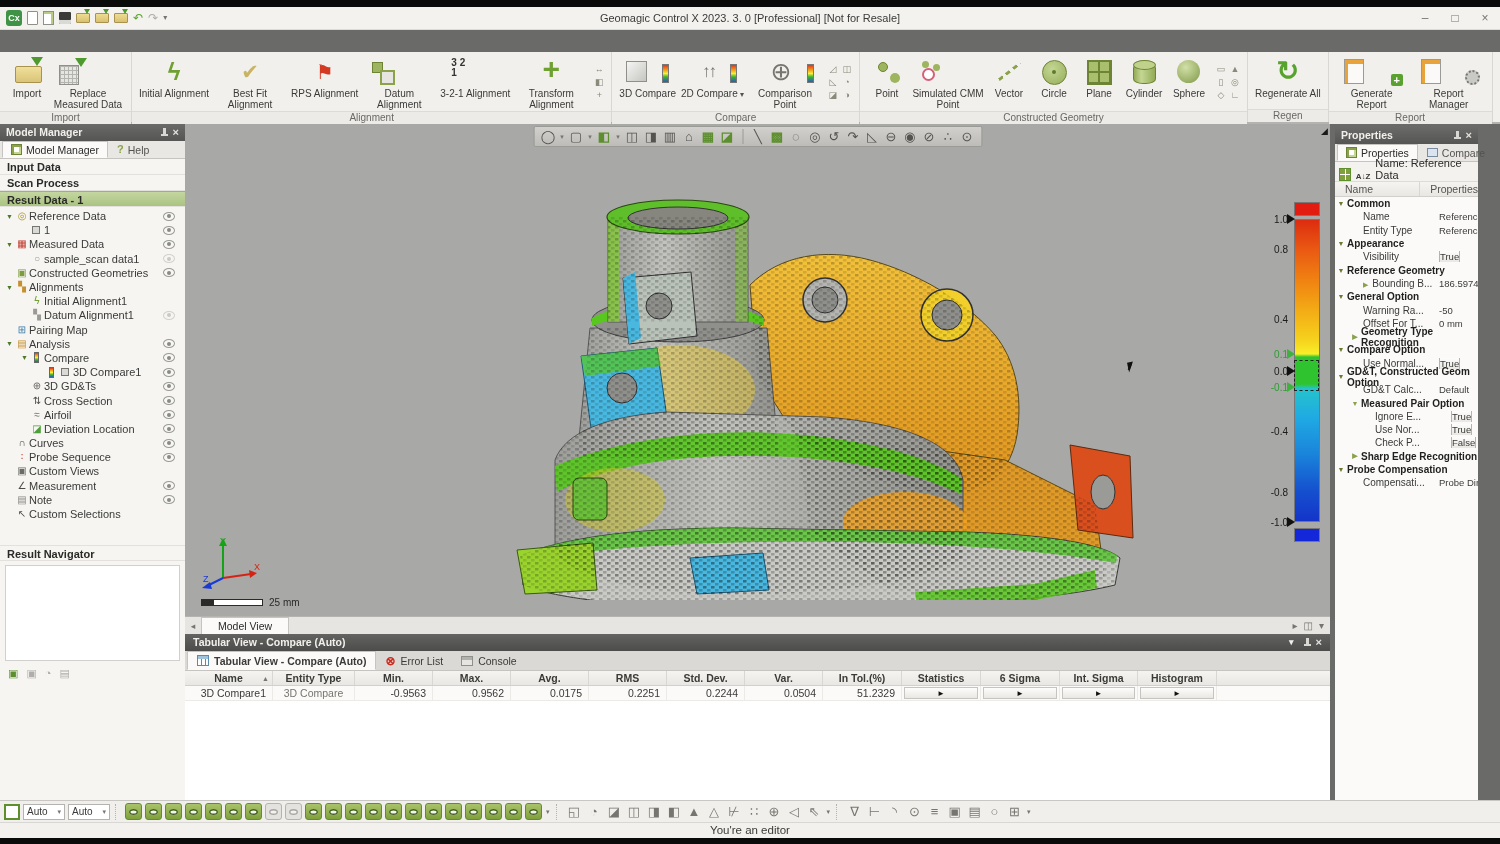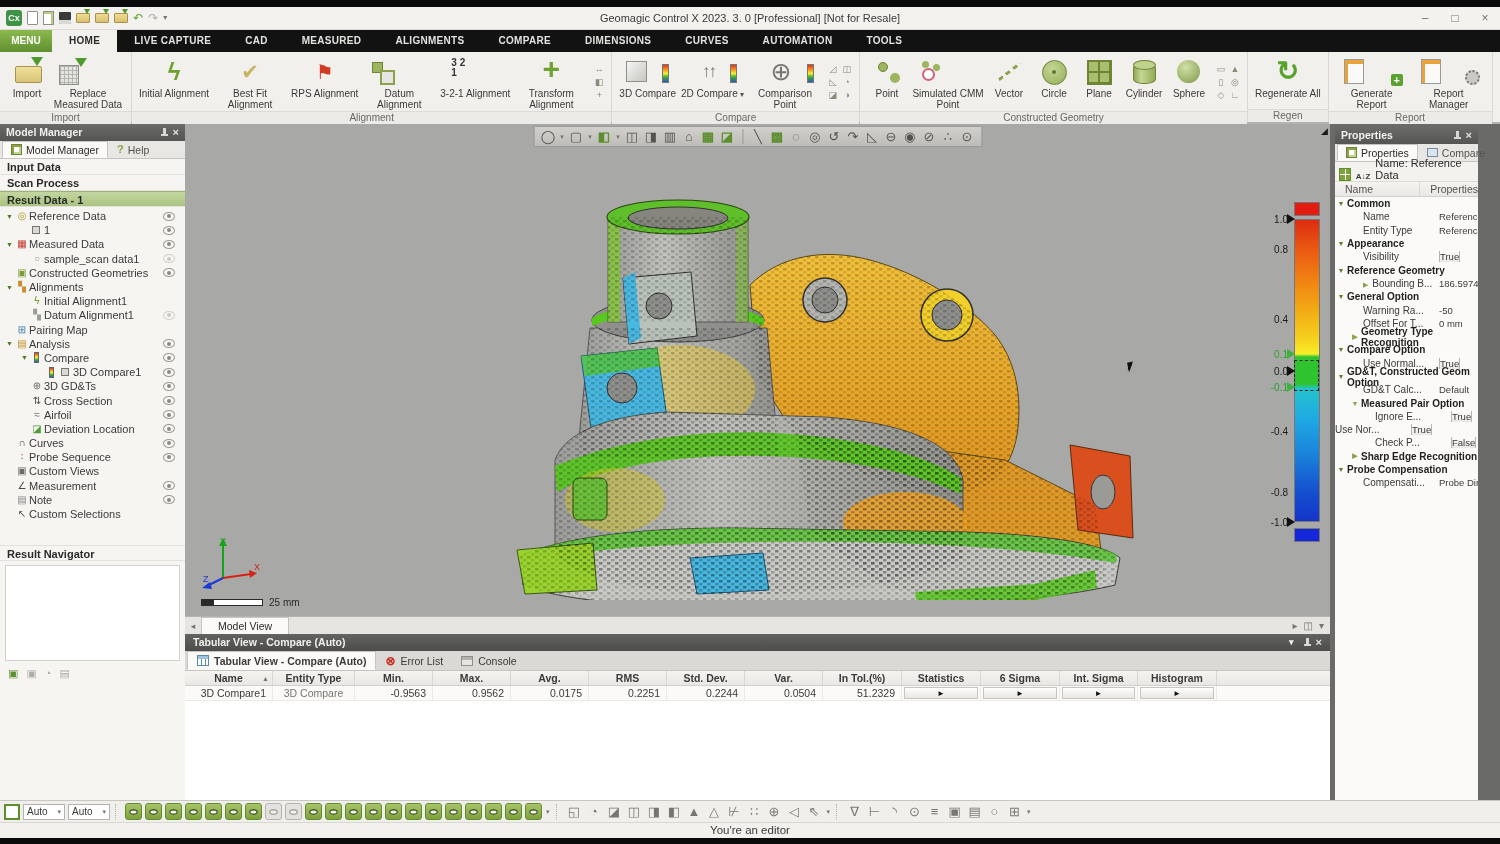--- a/index.html
+++ b/index.html
@@ -218,35 +218,20 @@
         <span class="qa-glyph sm">▾</span>
       </div>
     <div id="title-text">Geomagic Control X 2023. 3. 0 [Professional] [Not for Resale]</div>
     <div id="winctl">
         <span class="wbtn">–</span>
         <span class="wbtn">□</span>
         <span class="wbtn">×</span>
       </div>
   </div>
 
-  <div id="tabrow" class="abs">
-    <div id="menu-tab">MENU</div>
-    <div id="ribbon-tabs" style="display:flex">
-        <div class="rtab active">HOME</div>
-        <div class="rtab">LIVE CAPTURE</div>
-        <div class="rtab">CAD</div>
-        <div class="rtab">MEASURED</div>
-        <div class="rtab">ALIGNMENTS</div>
-        <div class="rtab">COMPARE</div>
-        <div class="rtab">DIMENSIONS</div>
-        <div class="rtab">CURVES</div>
-        <div class="rtab">AUTOMATION</div>
-        <div class="rtab">TOOLS</div>
-      </div>
-  </div>
 
   <div id="ribbon" class="abs">
     <div id="ribbon-groups" style="display:flex;width:100%">
         <div class="rgroup">
           <div class="rbtns">
             <div class="rbtn">
               <div class="ic ic-import"></div>
               <div class="rlbl">Import</div>
             </div>
             <div class="rbtn">
@@ -848,21 +833,21 @@
           <span class="pval">Default</span>
         </div>
         <div class="prow psub" style="padding-left: 14px;">
           <span class="garrow" style="color: rgb(138, 162, 74);">▼</span>
           <span>Measured Pair Option</span>
         </div>
         <div class="prow" style="padding-left: 40px;">
           <span class="pname">Ignore E...</span>
           <span class="pval"><span class="pbox">True</span></span>
         </div>
-        <div class="prow" style="">
+        <div class="prow" style="padding-left: 40px;">
           <span class="pname">Use Nor...</span>
           <span class="pval"><span class="pbox">True</span></span>
         </div>
         <div class="prow" style="padding-left: 40px;">
           <span class="pname">Check P...</span>
           <span class="pval"><span class="pbox">False</span></span>
         </div>
         <div class="prow psub" style="padding-left: 14px;">
           <span class="garrow" style="color: rgb(138, 162, 74);">▶</span>
           <span>Sharp Edge Recognition</span>

